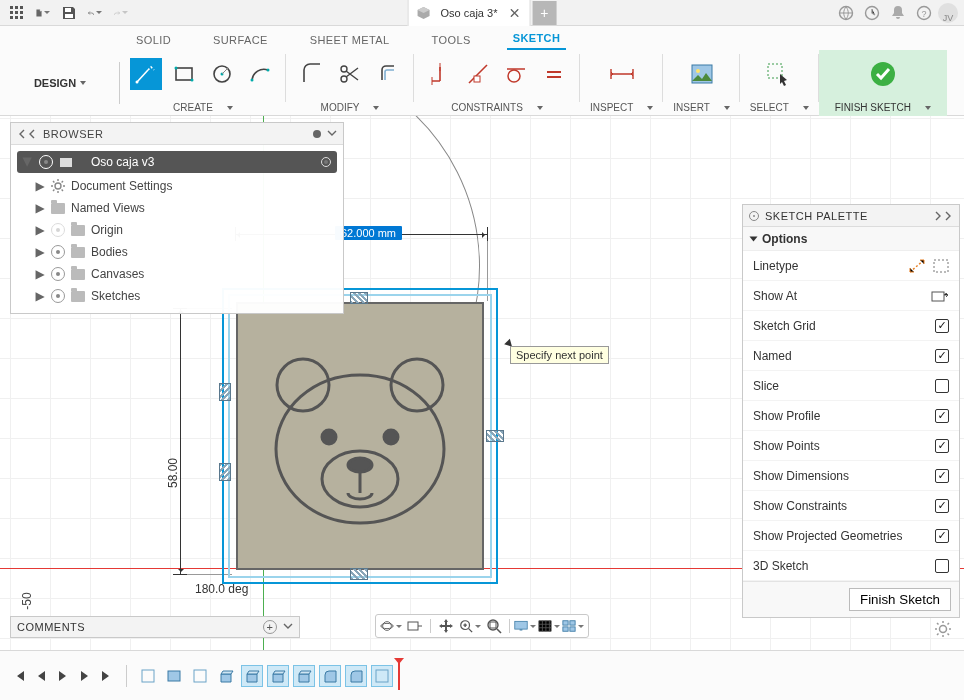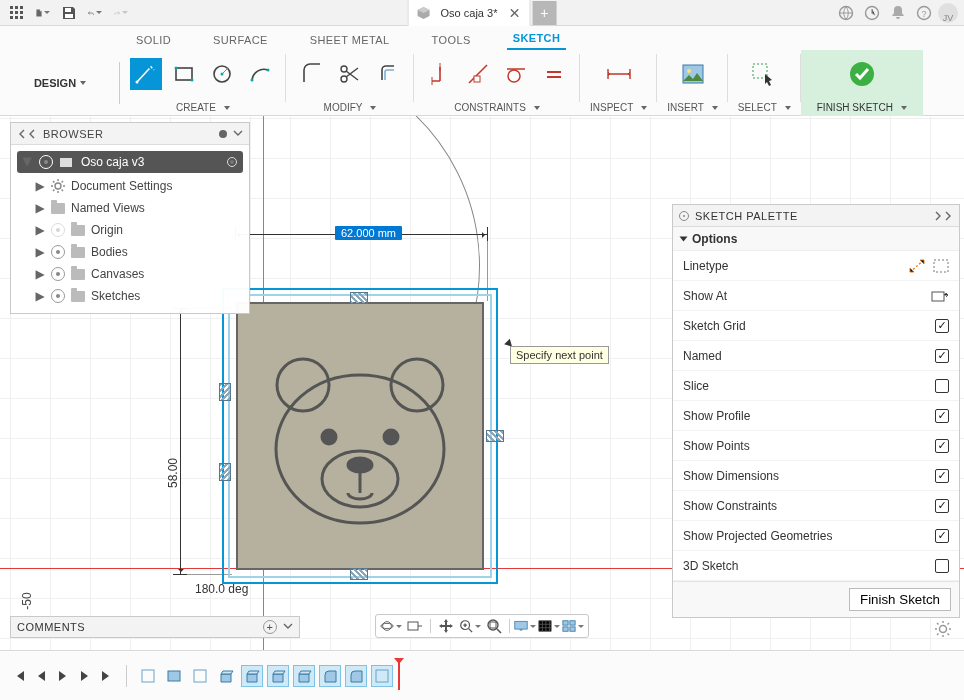--- a/index.html
+++ b/index.html
@@ -76,21 +76,21 @@
   .workspace-btn::after{ content:''; position:absolute; right:0; top:12px; bottom:12px; width:1px; background:#ccc; }
 
   .ribbon-group { display:flex; flex-direction:column; padding: 4px 10px 0 10px; align-items:center; position:relative; }
   .ribbon-group::after{ content:''; position:absolute; right:0; top:4px; bottom:14px; width:1px; background:#ddd; }
   .ribbon-group:last-child::after{ display:none }
   .rg-icons { display:flex; gap:6px; height:40px; align-items:center; }
   .rg-icons .tool {
     width:32px;height:32px;border:1px solid transparent;display:flex;align-items:center;justify-content:center;
   }
   .rg-icons .tool.selected { background:#0696D7; }
-  .rg-label { font-size:10px; color:#555; margin-top:8px; display:flex;align-items:center;gap:8px; }
+  .rg-label { font-size:10px; color:#555; margin-top:8px; display:flex;align-items:center;gap:14px; }
   .caret-d { border-top:4px solid #666;border-left:3px solid transparent;border-right:3px solid transparent;display:inline-block; }
 
   .finish-group { background:#d6f0dd !important; }
   .finish-group .rg-label{ color:#333; }
 
   
   .workarea {
     position:absolute; top:116px; left:0; right:0; bottom:50px;
     background:#fff;
     overflow:hidden;
@@ -164,21 +164,21 @@
   
   .cglyph{
     position:absolute;width:18px;height:12px;
     background:
       repeating-linear-gradient(45deg,#8aa6b8 0 2px,transparent 2px 4px);
     border:1px solid #5a788d;
   }
 
   
   .browser {
-    position:absolute; left:10px; top:122px; width:240px;
+    position:absolute; left:10px; top:122px; width:334px;
     background:rgba(255,255,255,0.97);
     border:1px solid #c9c9c9; 
     font-size:12px; color:#444;
   }
   .browser .hdr {
     height:22px;display:flex;align-items:center;gap:6px;padding:0 6px;
     background:#f3f3f3;border-bottom:1px solid #dcdcdc;font-size:11px;letter-spacing:.5px;
   }
   .browser .hdr .sp{flex:1}
   .browser .hdr .dot{width:8px;height:8px;border-radius:50%;background:#666}
@@ -191,21 +191,21 @@
   .eye::after{content:'';position:absolute;left:4px;top:4px;width:4px;height:4px;border-radius:50%;background:#888}
   .eye.off{opacity:.35}
   .foldericn{width:14px;height:11px;background:#bbb;border-radius:1px;position:relative}
   .foldericn::before{content:'';position:absolute;top:-3px;left:0;width:6px;height:3px;background:#bbb;border-radius:1px 1px 0 0}
   .gearicn svg{color:#888}
   .radio-dot{width:10px;height:10px;border:1px solid #ddd;border-radius:50%;margin-left:auto;margin-right:6px;position:relative}
   .radio-dot::after{content:'';position:absolute;inset:2px;border-radius:50%;background:#777}
 
   
   .palette {
-    position:absolute; right:4px; top:204px; width:288px;
+    position:absolute; right:4px; top:204px; width:218px;
     background:#fff;border:1px solid #c9c9c9;
     font-size:12px;
   }
   .palette .phdr{height:22px;display:flex;align-items:center;gap:6px;padding:0 6px;background:#f3f3f3;border-bottom:1px solid #dcdcdc;font-size:11px;letter-spacing:.5px}
   .palette .phdr .sp{flex:1}
   .palette .section-hdr{height:24px;display:flex;align-items:center;padding:0 8px;font-weight:600;border-bottom:1px solid #eee;background:#f8f8f8}
   .palette .section-hdr .tri{margin-right:6px;border-left:5px solid #333;border-top:4px solid transparent;border-bottom:4px solid transparent;transform:rotate(90deg)}
   .palette .opts{max-height:340px;}
   .palette .opt-row{height:30px;display:flex;align-items:center;padding:0 10px;border-bottom:1px solid #f3f3f3}
   .palette .opt-row .sp{flex:1}
@@ -618,21 +618,21 @@
         <path d="M1 1l4 4 4-4" fill="none" stroke="#666" stroke-width="1.4"></path>
       </svg>
   </div>
   <div class="tree">
     <div class="tree-row root">
       <span class="tw open">▶</span>
       <span class="eye" style="border-color:#fff"></span>
       <svg width="14" height="14" viewBox="0 0 14 14">
           <rect x="1" y="3" width="12" height="9" fill="#ddd"></rect>
         </svg>
-      <span style="margin-left:2px">Oso caja v3</span>
+      <span style="margin-left:12px">Oso caja v3</span>
       <span class="radio-dot"></span>
     </div>
     <div class="tree-row" style="padding-left:24px">
       <span class="tw">▶</span>
       <span class="gearicn">
         <svg width="14" height="14" viewBox="0 0 14 14">
             <circle cx="7" cy="7" r="3" fill="none" stroke="#888" stroke-width="1.4"></circle>
             <g stroke="#888" stroke-width="1.4">
               <path d="M7 0v2M7 12v2M0 7h2M12 7h2M2 2l1.4 1.4M10.6 10.6 12 12M12 2l-1.4 1.4M3.4 10.6 2 12"></path>
             </g>

